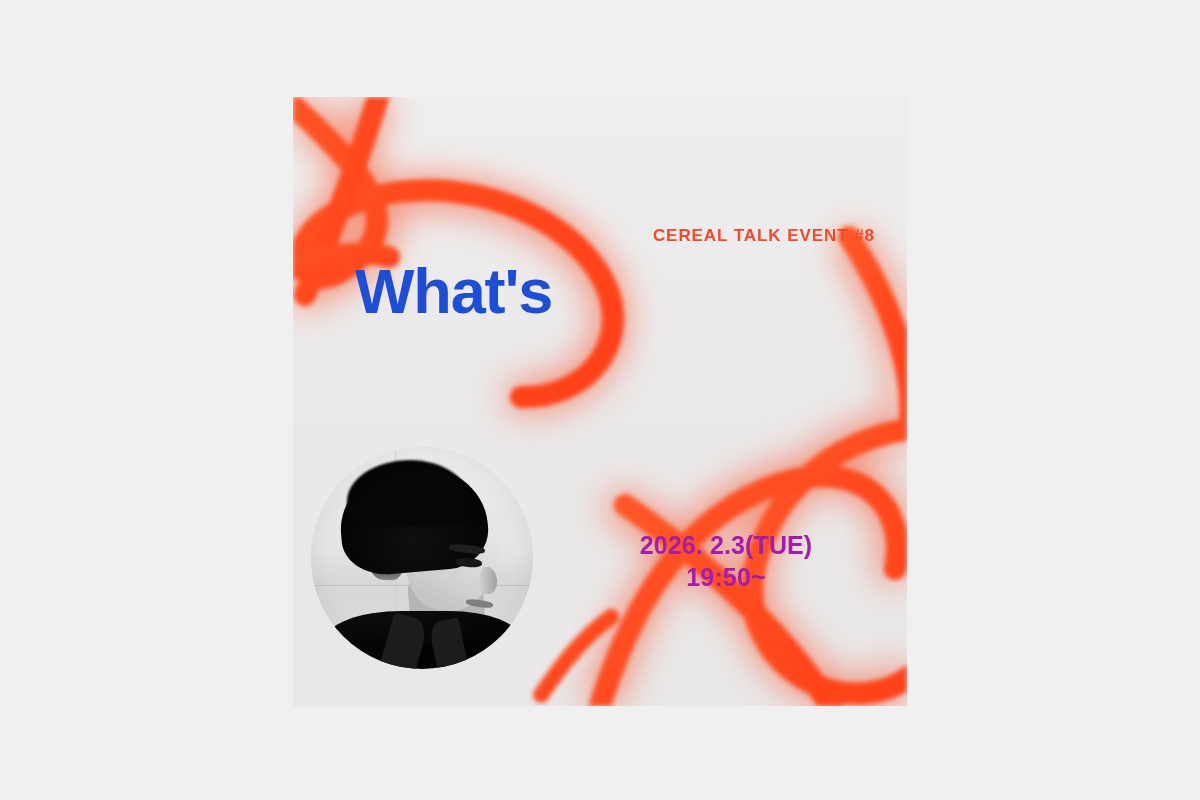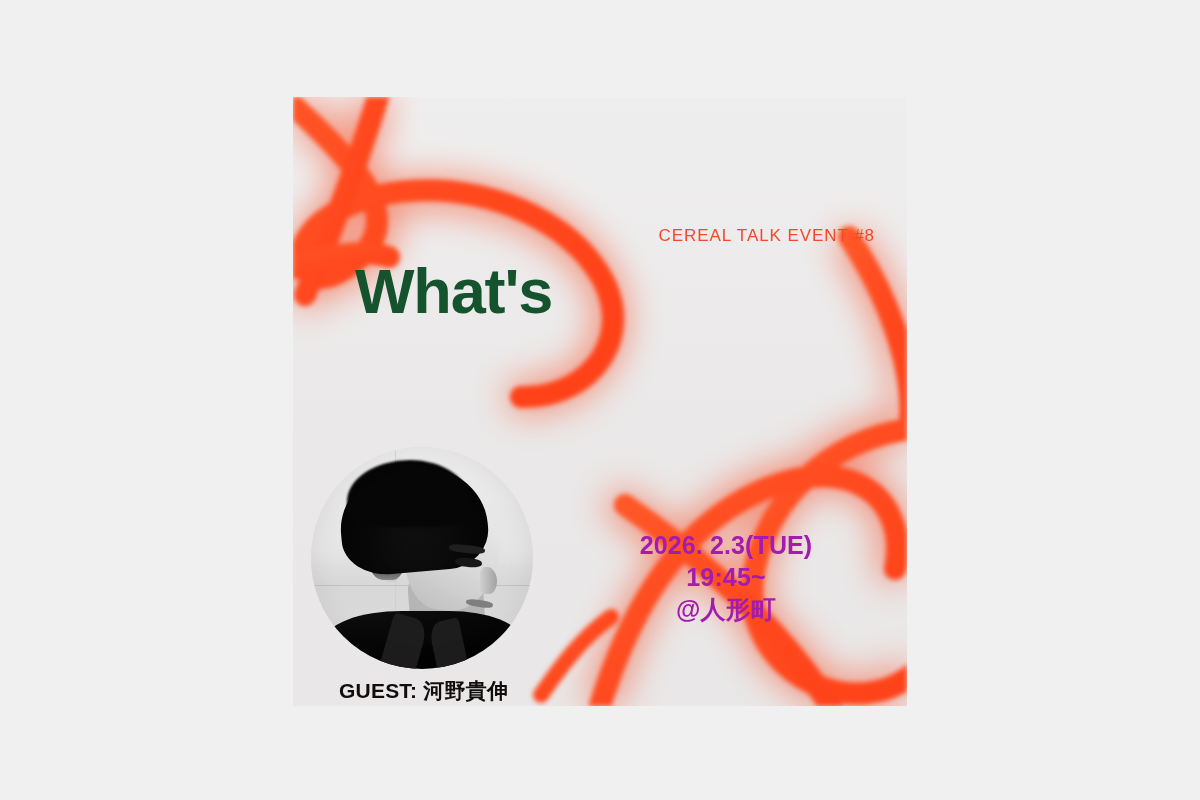--- a/index.html
+++ b/index.html
@@ -64,32 +64,32 @@
 
   
   .kicker {
     position: absolute;
     left: 292px;
     top: 130px;
     width: 290px;
     text-align: right;
     color: #f2492a;
     font-size: 17px;
-    font-weight: 400;
+    font-weight: 700;
     letter-spacing: 0.055em;
     line-height: 1;
     white-space: nowrap;
   }
 
   
   .headline {
     position: absolute;
     left: 62px;
     top: 162px;
-    color: #14532d;
+    color: #1d4ed8;
     font-size: 63px;
     font-weight: 700;
     line-height: 1.02;
     letter-spacing: -0.018em;
   }
   .headline .line { display: block; white-space: nowrap; }
   .headline .line2 { letter-spacing: -0.022em; }
 
   
   .portrait-wrap {
@@ -289,22 +289,20 @@
         <div class="ph-eye"></div>
         <div class="ph-nose"></div>
         <div class="ph-lip"></div>
         <div class="ph-jacket"></div>
         <div class="ph-collarL"></div>
         <div class="ph-collarR"></div>
       </div>
       <div class="portrait-vignette"></div>
     </div>
 
-    <div class="guest">GUEST: 河野貴伸</div>
 
     <div class="datetime">
       <span>2026. 2.3(TUE)</span>
-      <span>19:45~</span>
-      <span>@人形町</span>
+      <span>19:50~</span>
     </div>
 
   </div>
 </div>
 
 </body></html>

